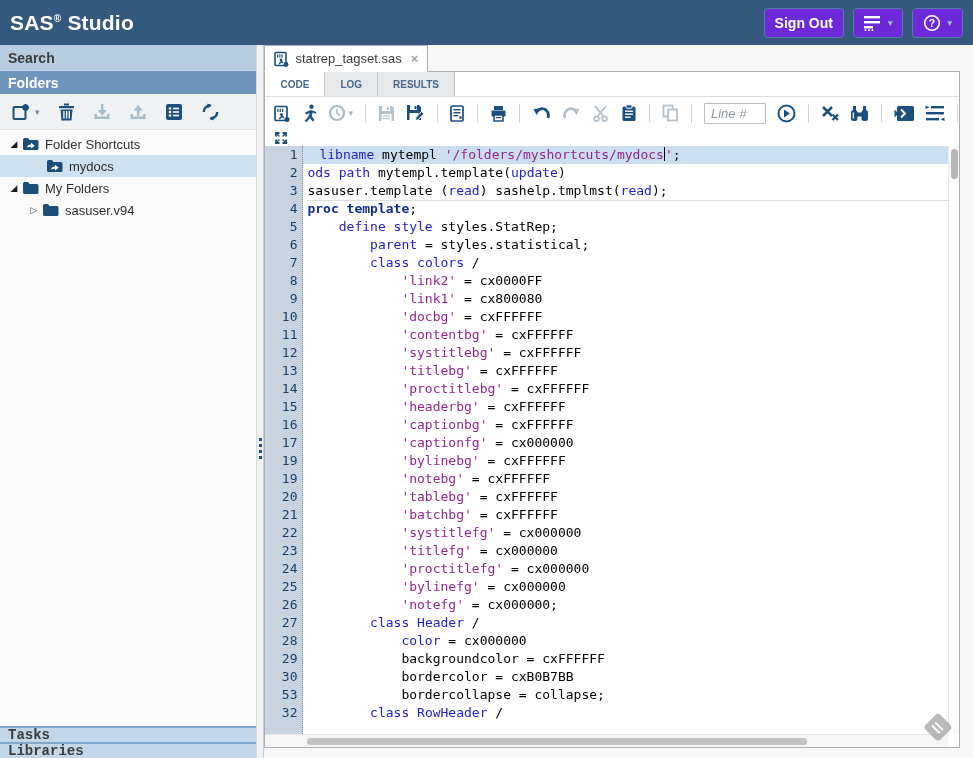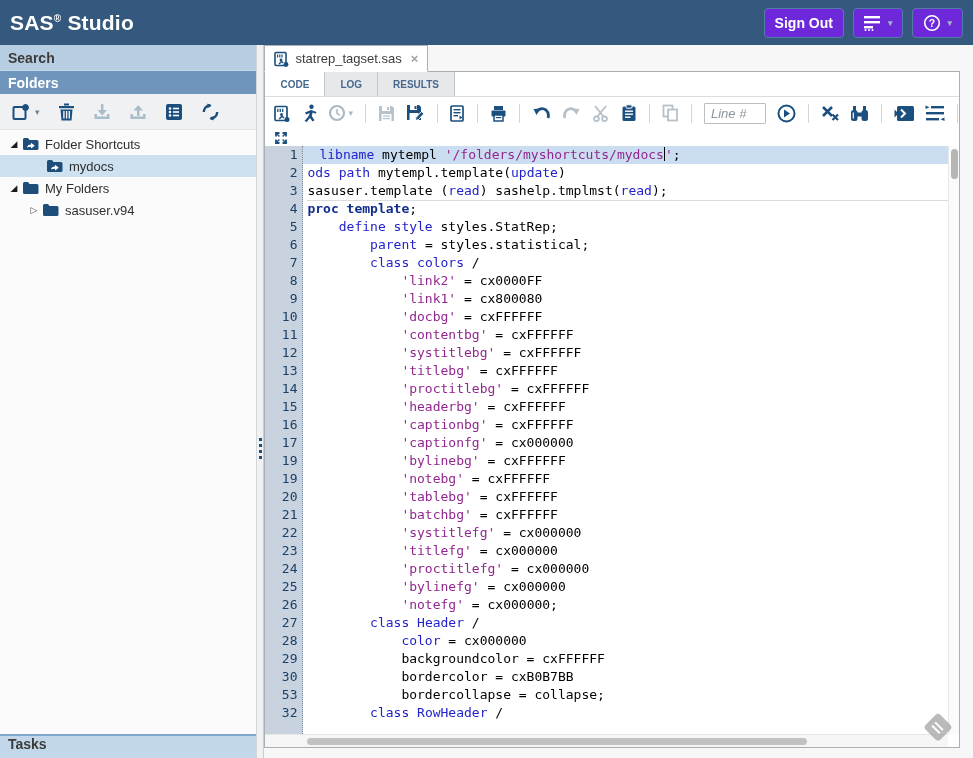--- a/index.html
+++ b/index.html
@@ -44,23 +44,23 @@
   .tree { font-size:13px; color:#2F2F2F; padding-top:3px; }
   .tree-row { height:22px; display:flex; align-items:center; cursor:pointer; }
   .tree-row.selected { background:#CEE1F0; }
   .exp { width:12px; font-size:9px; color:#222; text-align:center; flex:0 0 auto; }
   .exp.open { color:#1a1a1a; }
   .exp.closed { color:#444; }
   .tree-icon { margin:0 6px 0 2px; flex:0 0 auto; display:flex; }
   .ind-0 { padding-left:8px; } .ind-1 { padding-left:44px; } .ind-2 { padding-left:28px; }
   .sb-fill { flex:1; background:#FBFBFB; }
   .sb-sec {
-    height:24px; background:#C2D7E9; border-top:2px solid #7FA7CB;
+    height:16px; background:#C2D7E9; border-top:2px solid #7FA7CB;
     font-weight:bold; font-size:14px; color:#3B3B3B;
-    display:flex; padding-left:8px; cursor:pointer;
+    display:flex; align-items:center; padding-left:8px; cursor:pointer;font-family:Liberation Mono, monospace;
   }
   
   .splitter { width:9px; background:#EFF1F2; border-left:1px solid #D4D6D8; border-right:1px solid #C9CCCE; position:relative; cursor:col-resize; }
   .splitter .dots { position:absolute; top:390px; left:2px; }
   .splitter .dots i { display:block; width:3px; height:3px; background:#1B4F7E; margin:3px 0; }
   
   .main { flex:1; display:flex; flex-direction:column; background:#f7f7f7; }
   .tabstrip { height:26px; display:flex; padding-left:0; }
   .doc-tab {
     background:#fff; border:1px solid #A9AFB5; border-bottom:1px solid #fff;
@@ -267,20 +267,23 @@
             </svg>
         </span>
         <span>sasuser.v94</span>
       </div>
     </div>
 
     <div class="sb-fill"></div>
 
     <div class="sb-sec">
         <span>Tasks</span>
+      </div>
+    <div class="sb-sec">
+        <span>Libraries</span>
       </div>
   </div>
 
   <div class="splitter">
     <span class="dots">
         <i></i>
         <i></i>
         <i></i>
         <i></i>
       </span>

